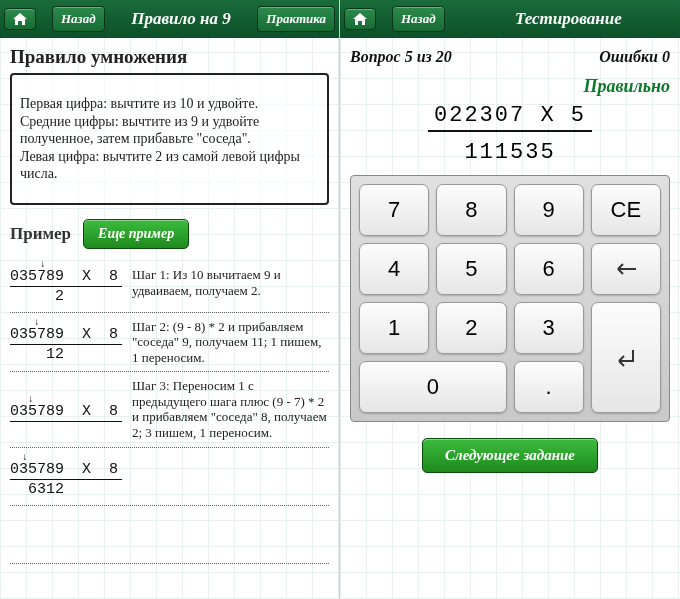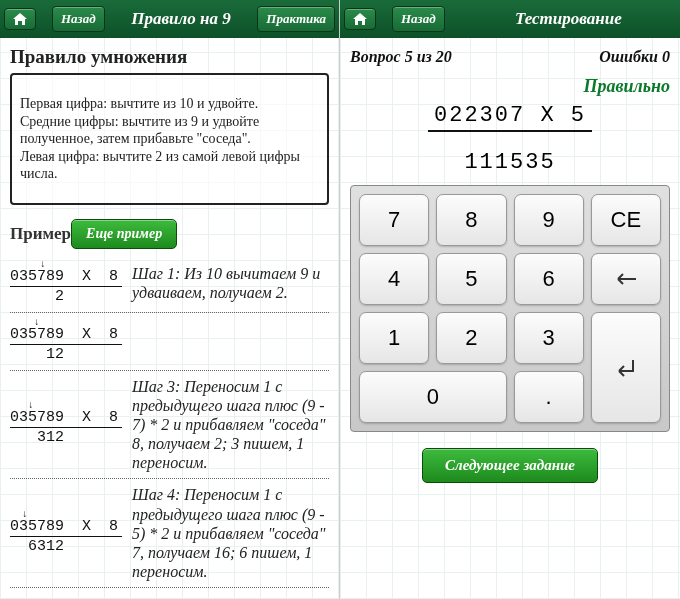--- a/index.html
+++ b/index.html
@@ -10,34 +10,34 @@
 .left{width:340px;border-right:1px solid #ccc}
 .right{width:340px}
 .header{background:linear-gradient(#1a6b3a,#0d5028);height:38px;display:flex;align-items:center;padding:0 4px;gap:16px}
 .hbtn{background:linear-gradient(#2a8b4a,#176b35);border:1px solid #0a3518;border-radius:4px;color:#fff;font-weight:bold;font-family:Georgia,serif;font-style:italic;padding:4px 8px;font-size:13px;cursor:pointer;display:inline-flex;align-items:center;gap:4px;box-shadow:inset 0 1px rgba(255,255,255,0.3)}
 .htitle{color:#fff;font-style:italic;font-weight:bold;font-size:17px;flex:1;text-align:center}
 .home-ic{width:14px;height:12px;display:inline-block}
 .home-ic svg{display:block}
 .content{padding:6px 10px;height:561px;overflow:hidden}
 .h1{font-size:19px;font-weight:bold;margin:2px 0 5px;color:#222}
 .rulebox{border:2px solid #222;border-radius:4px;padding:20px 8px;font-size:14px;line-height:1.25;color:#222;background:rgba(255,255,255,0.6)}
-.exrow{display:flex;align-items:center;margin:14px 0 6px}
+.exrow{display:flex;align-items:center;gap:12px;margin:14px 0 6px}
 .exlabel{font-size:17px;font-weight:bold;color:#333}
 .gbtn{background:linear-gradient(#3dbb3d,#1d8a1d);border:1px solid #0a4d0a;color:#fff;font-weight:bold;font-style:italic;font-family:Georgia,serif;border-radius:5px;padding:6px 14px;font-size:14px;cursor:pointer;box-shadow:inset 0 1px rgba(255,255,255,0.4)}
 .step{display:flex;gap:10px;border-bottom:1.5px dotted #666;padding:6px 0;min-height:58px}
 .calc{width:112px;font-family:"Courier New",monospace;font-size:15px;color:#111;flex-shrink:0;display:flex;flex-direction:column;justify-content:center;line-height:1.2}
 .calc .top{border-bottom:1.5px solid #111;padding-bottom:0}
 .calc .res{padding-top:1px}
-.desc{font-style:italic;font-size:16px;line-height:1.2;color:#222;display:flex;align-items:center}
+.desc{font-size:13px;line-height:1.2;color:#222;display:flex;align-items:center}
 
 .qrow{display:flex;justify-content:space-between;font-style:italic;font-weight:bold;font-size:16px;padding:4px 0;color:#111}
 .correct{color:#0a7a2a;font-style:italic;font-weight:bold;text-align:right;font-size:18px;margin:6px 0}
 .prob{text-align:center;font-family:"Courier New",monospace;font-size:22px;margin:4px 0 10px}
 .prob .pt{border-bottom:2px solid #111;display:inline-block;padding:0 6px 2px;letter-spacing:2px}
-.prob .pr{display:block;padding-top:18px;letter-spacing:2px}
+.prob .pr{display:block;padding-top:8px;letter-spacing:2px}
 .keypad{background:linear-gradient(#e0e0e0,#c8c8c8);border:1px solid #888;border-radius:4px;padding:8px;display:grid;grid-template-columns:repeat(4,1fr);gap:7px}
 .key{background:linear-gradient(#fcfcfc,#e6e6e6);border:1px solid #999;border-radius:7px;height:52px;font-size:22px;font-family:Arial,sans-serif;cursor:pointer;display:flex;align-items:center;justify-content:center;box-shadow:0 1px 2px rgba(0,0,0,0.2)}
 .key.w2{grid-column:span 2}
 .nextwrap{text-align:center;margin-top:16px}
 .arrow-ic svg{display:block}
 </style>
 </head>
 <body>
 
 <div class="panel left">
@@ -70,36 +70,35 @@
             <div class="res" style="white-space: pre;">     2</div>
           </div>
           <div class="desc">Шаг 1: Из 10 вычитаем 9 и удваиваем, получаем 2.</div>
         </div>
         <div class="step">
           <div class="calc">
             <div style="white-space: pre; font-size: 10px; line-height: 0.7;">    ↓</div>
             <div class="top" style="white-space: pre;">035789  X  8</div>
             <div class="res" style="white-space: pre;">    12</div>
           </div>
+          <div class="desc">Шаг 2: (9 - 8) * 2 и прибавляем "соседа" 9, получаем 11; 1 пишем, 1 переносим.</div>
         </div>
         <div class="step">
           <div class="calc">
             <div style="white-space: pre; font-size: 10px; line-height: 0.7;">   ↓</div>
             <div class="top" style="white-space: pre;">035789  X  8</div>
-            <div class="res" style="white-space: pre;">   312</div>
           </div>
           <div class="desc">Шаг 3: Переносим 1 с предыдущего шага плюс (9 - 7) * 2 и прибавляем "соседа" 8, получаем 2; 3 пишем, 1 переносим.</div>
         </div>
         <div class="step">
           <div class="calc">
             <div style="white-space: pre; font-size: 10px; line-height: 0.7;">  ↓</div>
             <div class="top" style="white-space: pre;">035789  X  8</div>
             <div class="res" style="white-space: pre;">  6312</div>
           </div>
-          <div class="desc">Шаг 4: Переносим 1 с предыдущего шага плюс (9 - 5) * 2 и прибавляем "соседа" 7, получаем 16; 6 пишем, 1 переносим.</div>
         </div>
         <div class="step">
           <div class="calc"></div>
         </div>
       </div>
   </div>
 </div>
 
 <div class="panel right">
   <div class="header">

